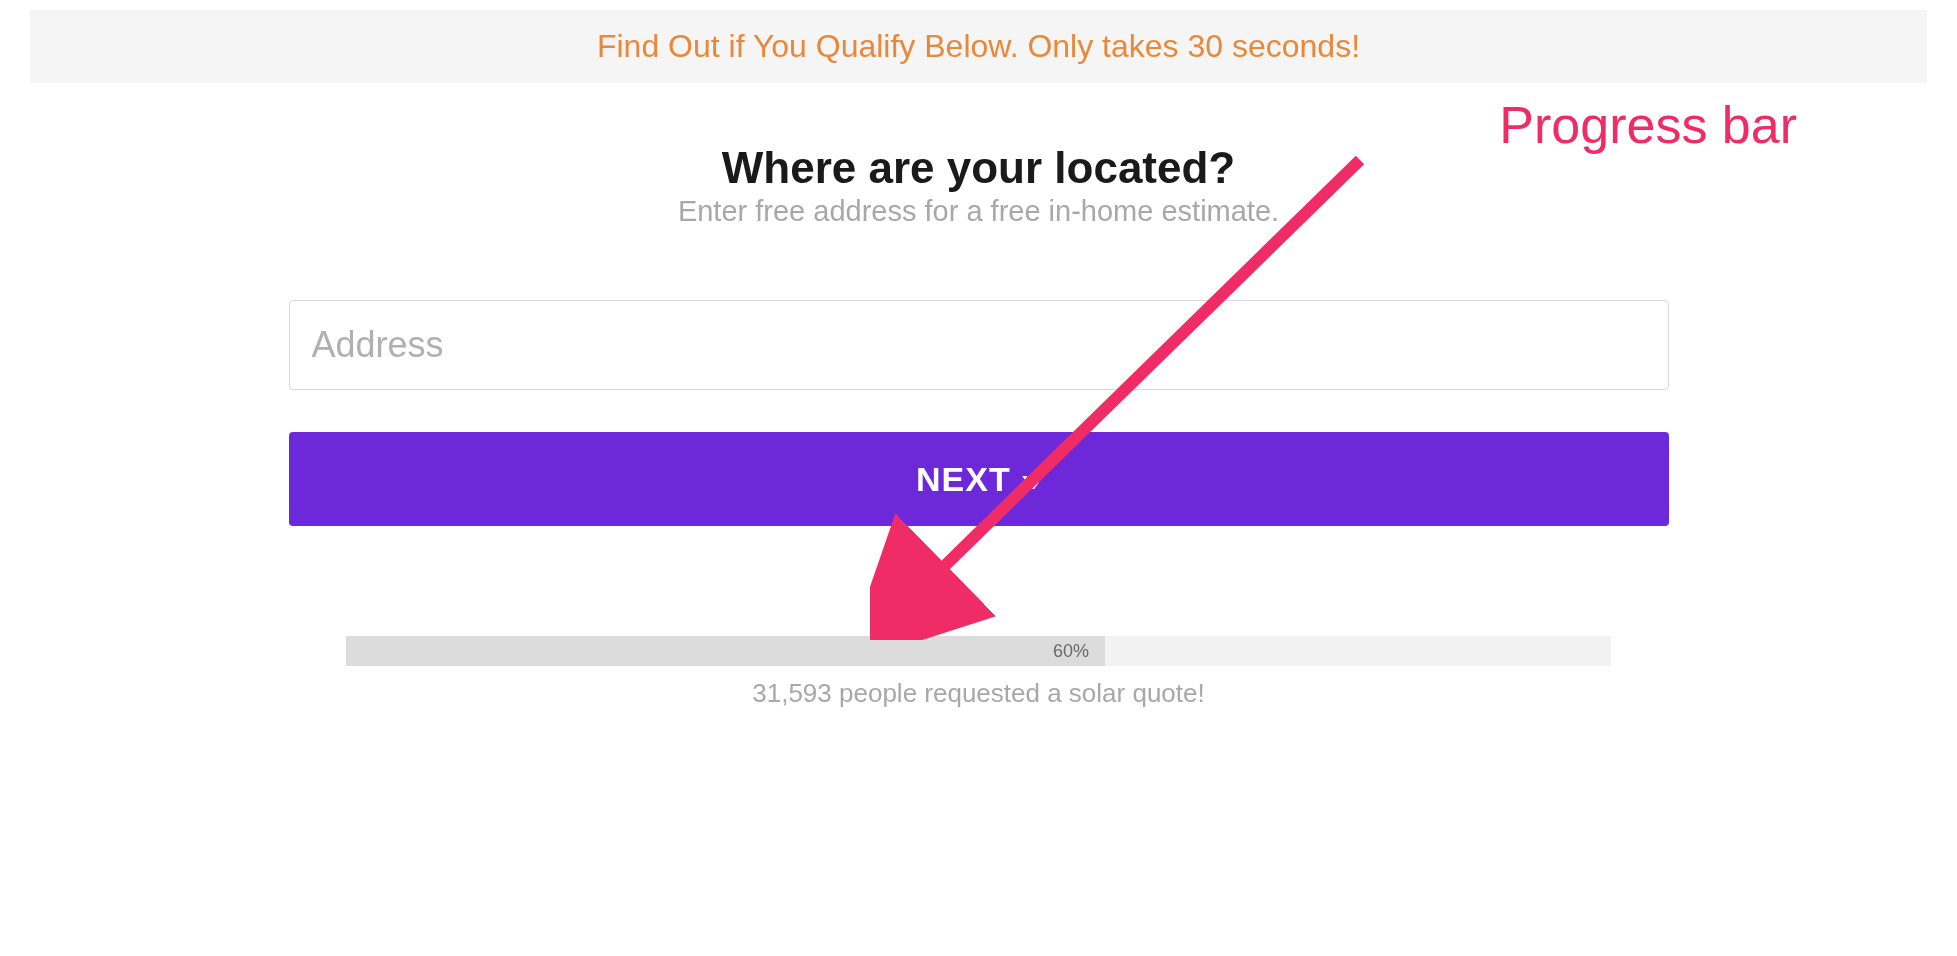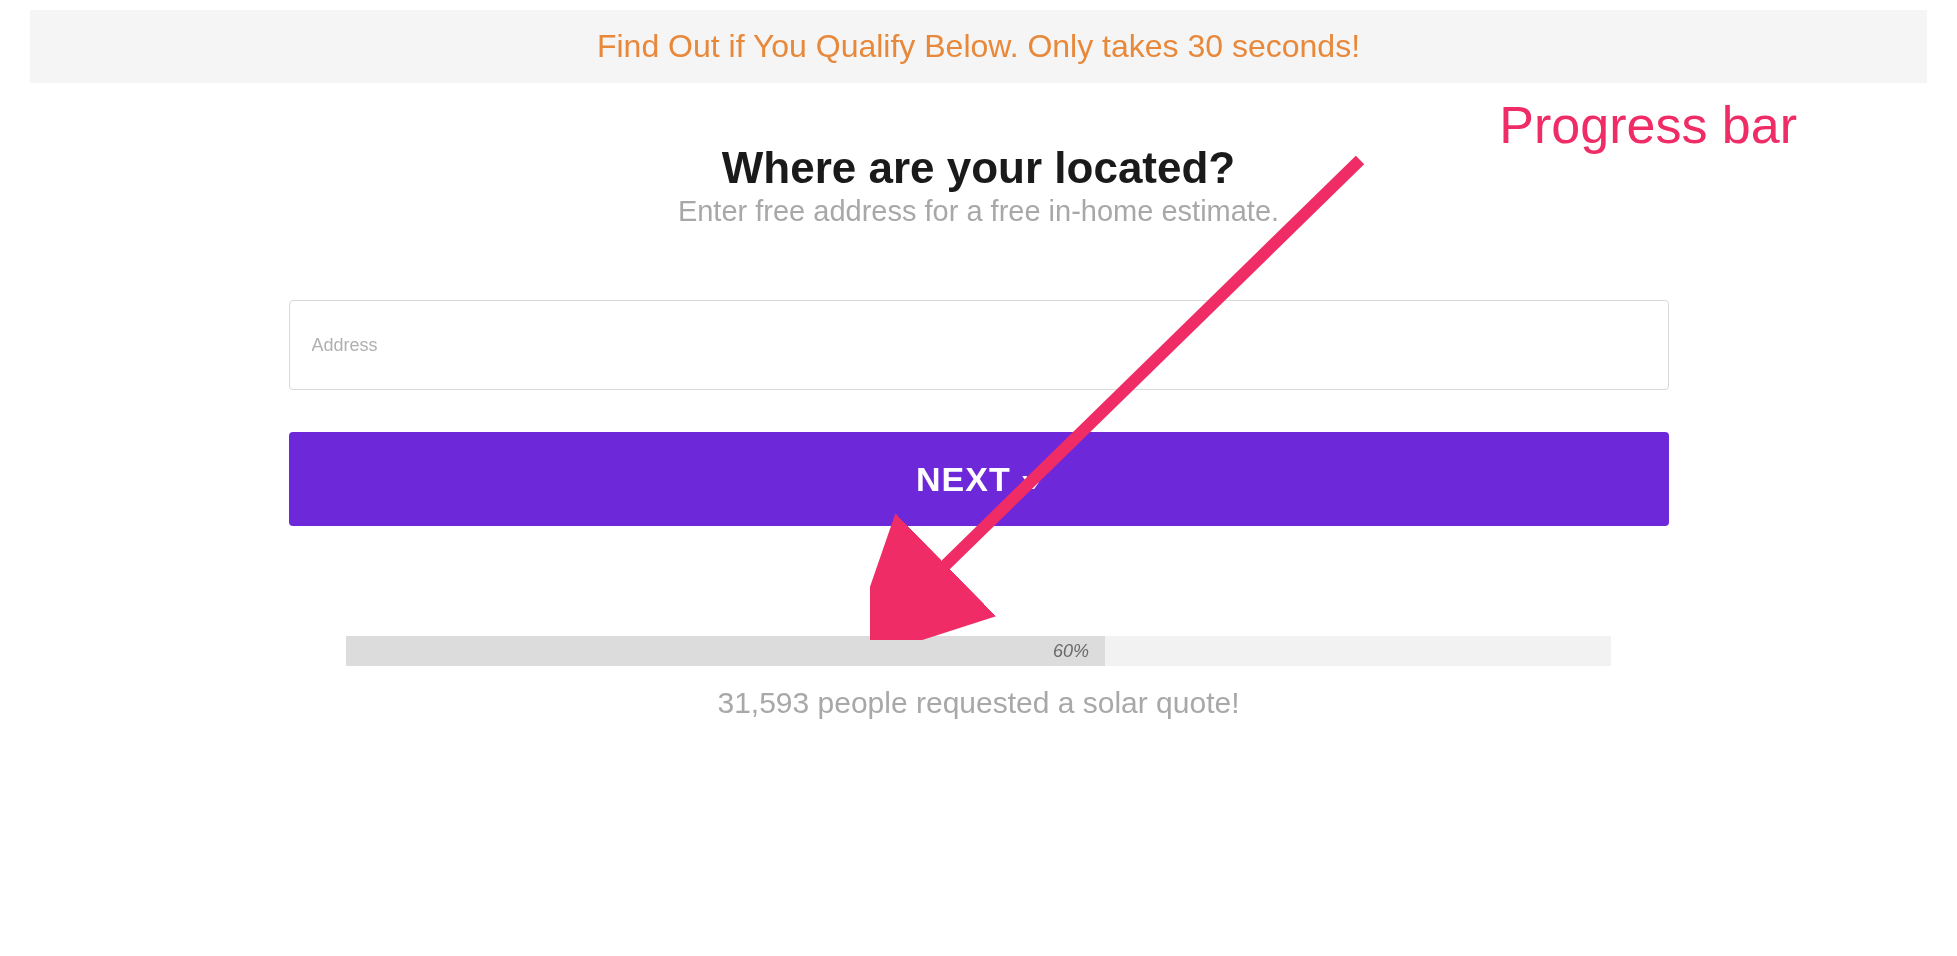--- a/index.html
+++ b/index.html
@@ -41,21 +41,21 @@
       font-weight: 400;
       margin-bottom: 72px;
     }
     .form-wrapper {
       width: 1380px;
       margin: 0 auto;
     }
     .address-input {
       width: 100%;
       height: 90px;
-      font-size: 18px;
+      font-size: 36px;
       padding: 4px 22px;
       border: 1px solid #d8d8d8;
       border-radius: 4px;
       color: #404040;
       outline: none;
       font-family: inherit;
     }
     .address-input::placeholder {
       color: #b0b0b0;
     }
@@ -80,35 +80,34 @@
     .progress-bar-bg {
       width: 100%;
       height: 30px;
       background: #f2f2f2;
       position: relative;
     }
     .progress-bar-fill {
       height: 100%;
       background: #dcdcdc;
       position: relative;
-      font-style: italic;
     }
     .progress-label {
       position: absolute;
       top: 50%;
       right: 16px;
       transform: translateY(-50%);
       font-size: 18px;
       color: #6a6a6a;
     }
     .stats-text {
       text-align: center;
-      font-size: 30px;
+      font-size: 26px;
       color: #a8a8a8;
-      margin-top: 20px;
+      margin-top: 12px;
     }
     .annotation-label {
       position: absolute;
       top: 95px;
       right: 160px;
       font-size: 52px;
       color: #ef2c66;
       font-weight: 400;
     }
     .arrow-svg {

